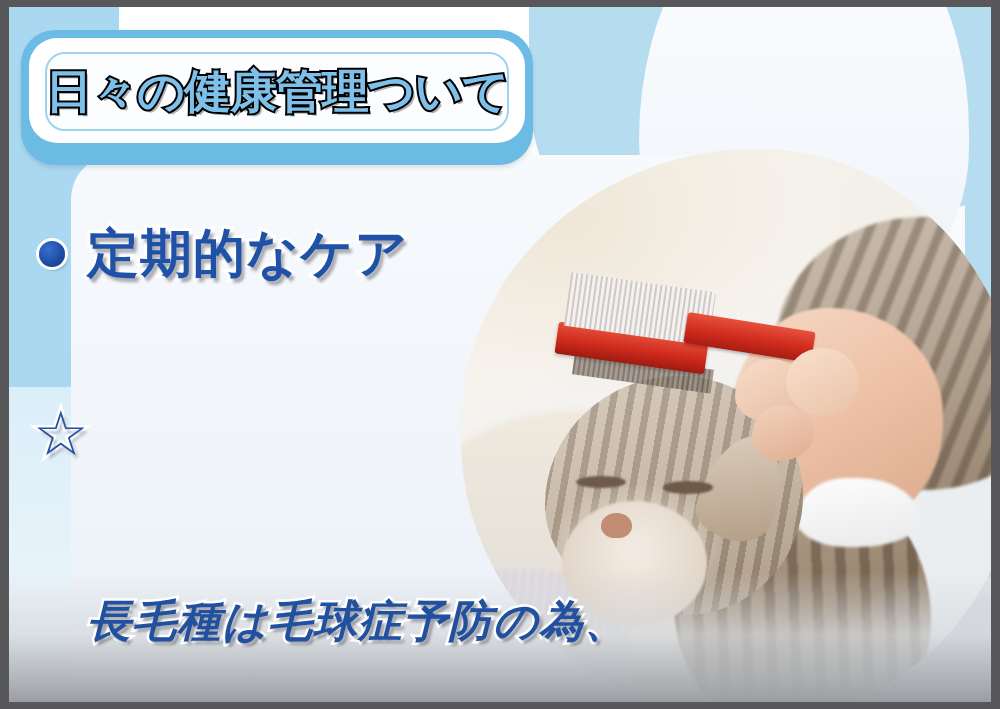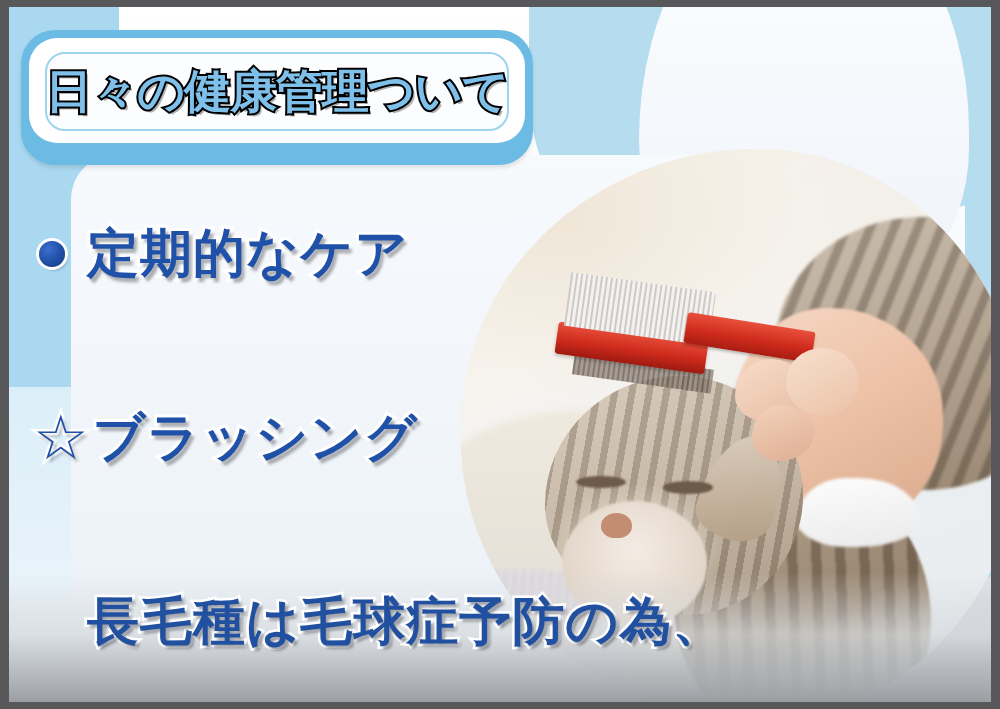--- a/index.html
+++ b/index.html
@@ -287,27 +287,28 @@
     color:#1f51a8;
     -webkit-text-stroke:5px #ffffff;
     paint-order:stroke fill;
     text-shadow:3px 4px 3px rgba(40,45,55,.38);
   }
 
   .caption{
     position:absolute;left:78px;top:588px;
   }
   .cap-line{
-    font-size:52px;font-weight:bold;line-height:52px;
+    font-size:44px;font-weight:bold;line-height:52px;
     color:#20509f;
     -webkit-text-stroke:5px #ffffff;
     paint-order:stroke fill;
     text-shadow:3px 3px 3px rgba(35,40,50,.45);
     white-space:nowrap;
     letter-spacing:1px;
+    font-style:italic;
   }
 </style>
 </head>
 <body>
 
 <div class="screen">
   <div class="stage">
 
     <div class="blue-left-soft"></div>
     <div class="blue-left"></div>
@@ -353,21 +354,20 @@
       </div>
     </div>
 
     <div class="bullet-row">
       <span class="bullet-dot"></span>
       <span class="hv-text">定期的なケア</span>
     </div>
 
     <div class="star-row">
       <span class="star-glyph">☆</span>
-      <span class="hv-text">ブラッシング</span>
     </div>
 
     <div class="caption">
       <div class="cap-line">長毛種は毛球症予防の為、</div>
     </div>
 
   </div>
 </div>
 
 </body></html>

